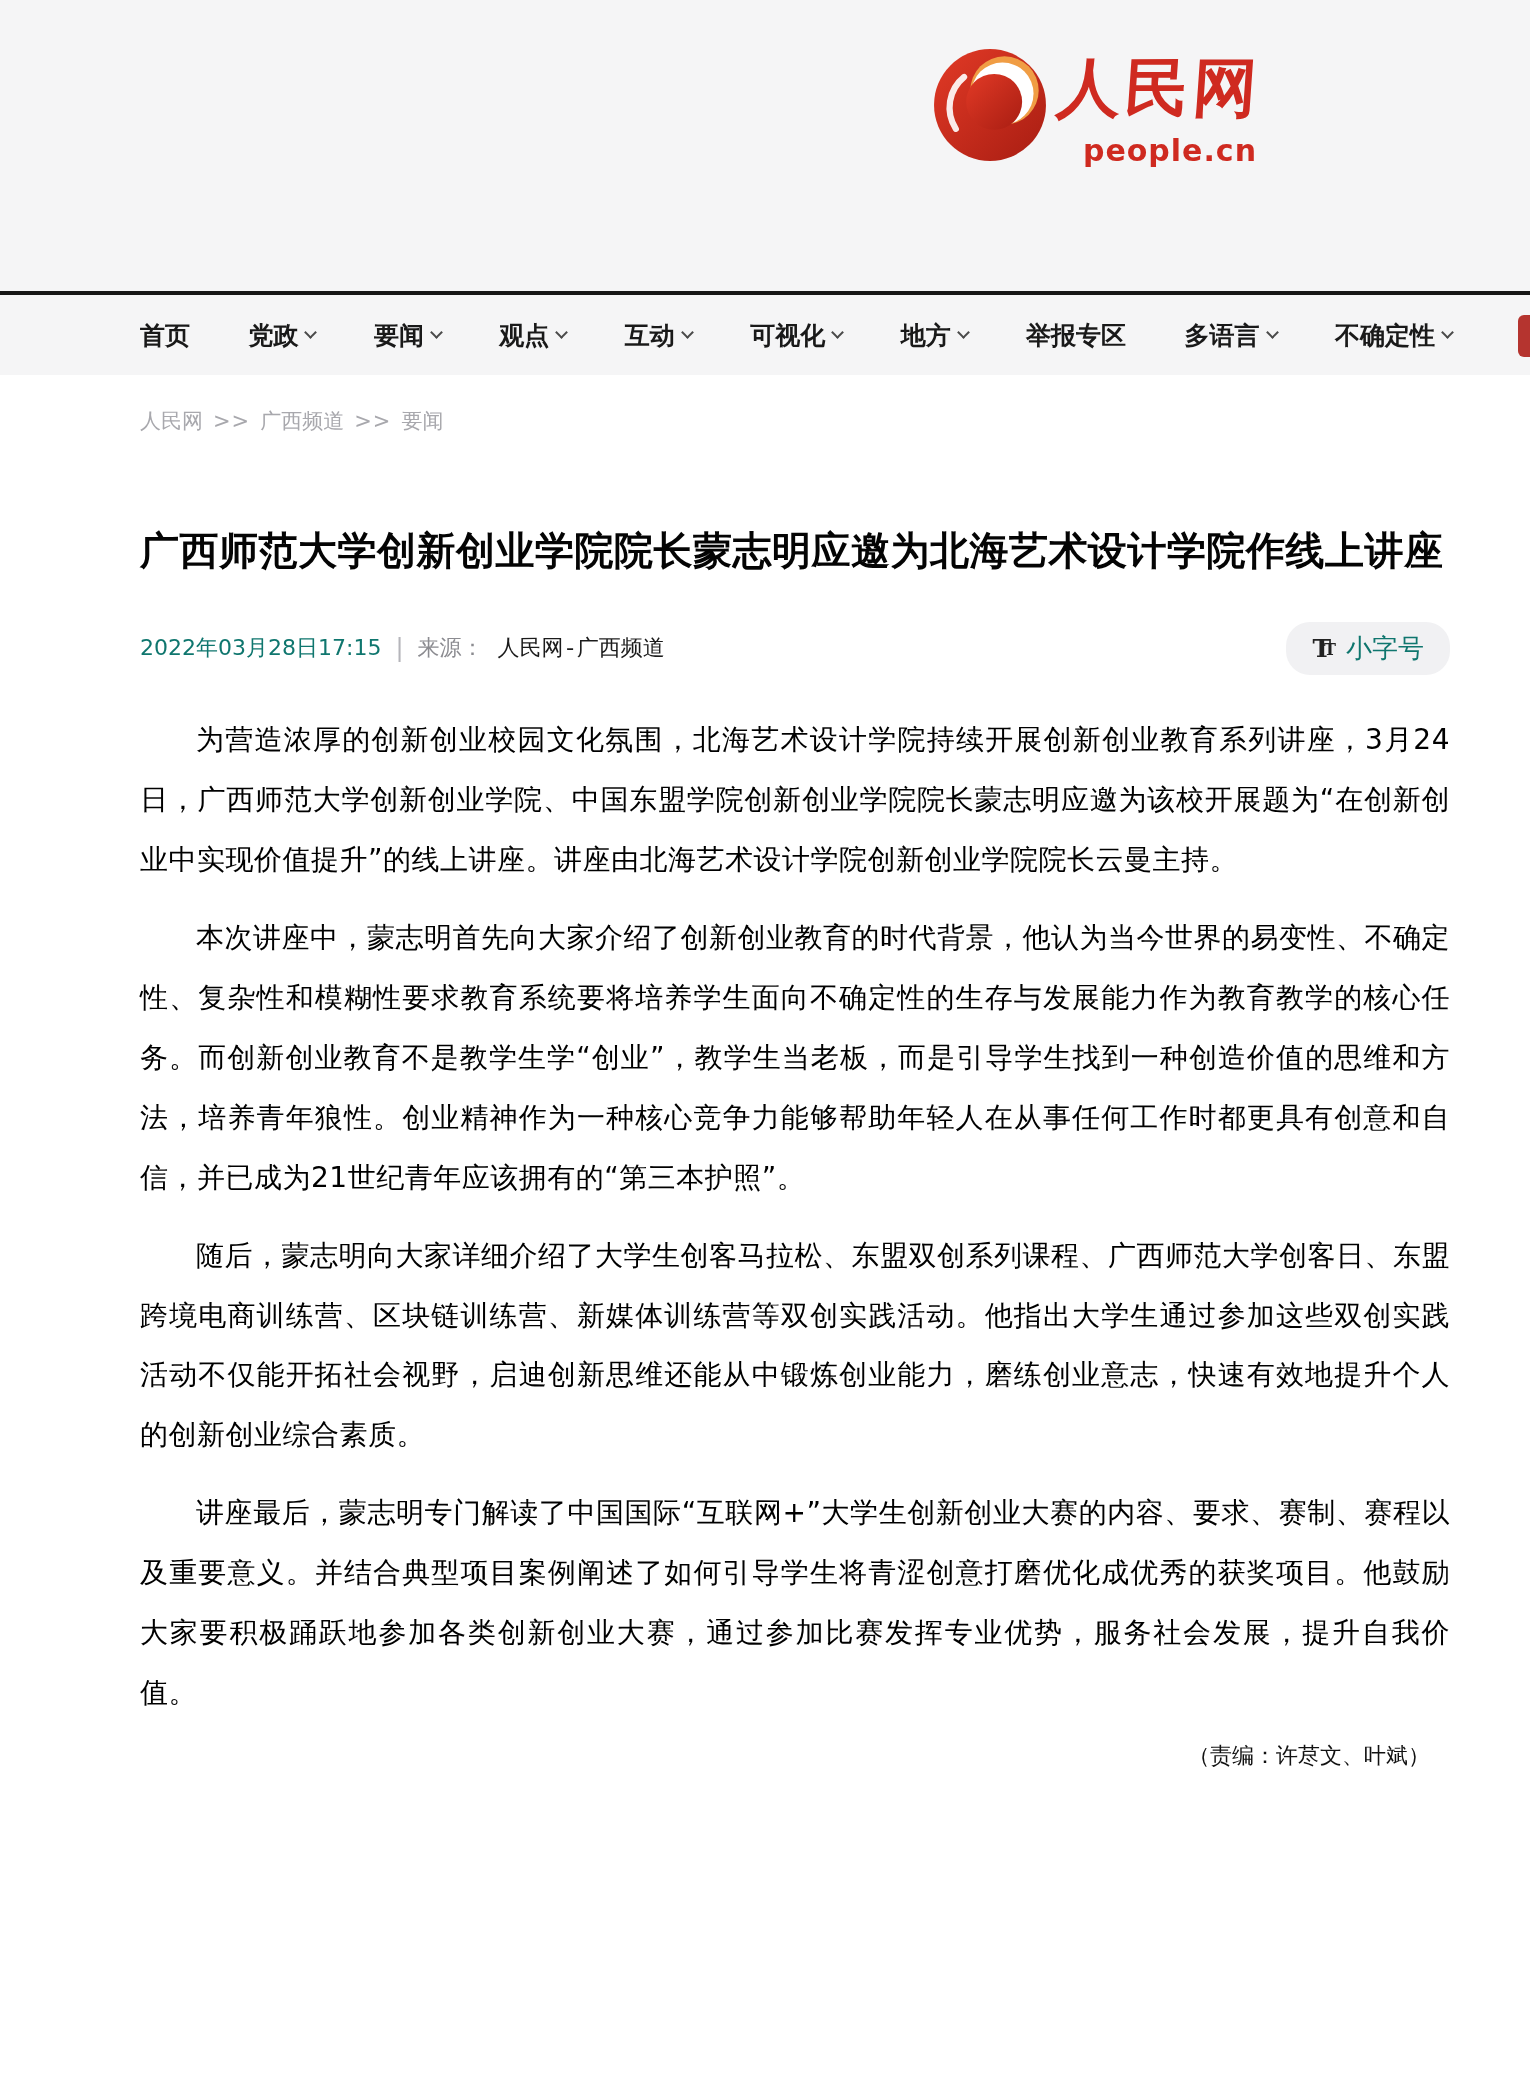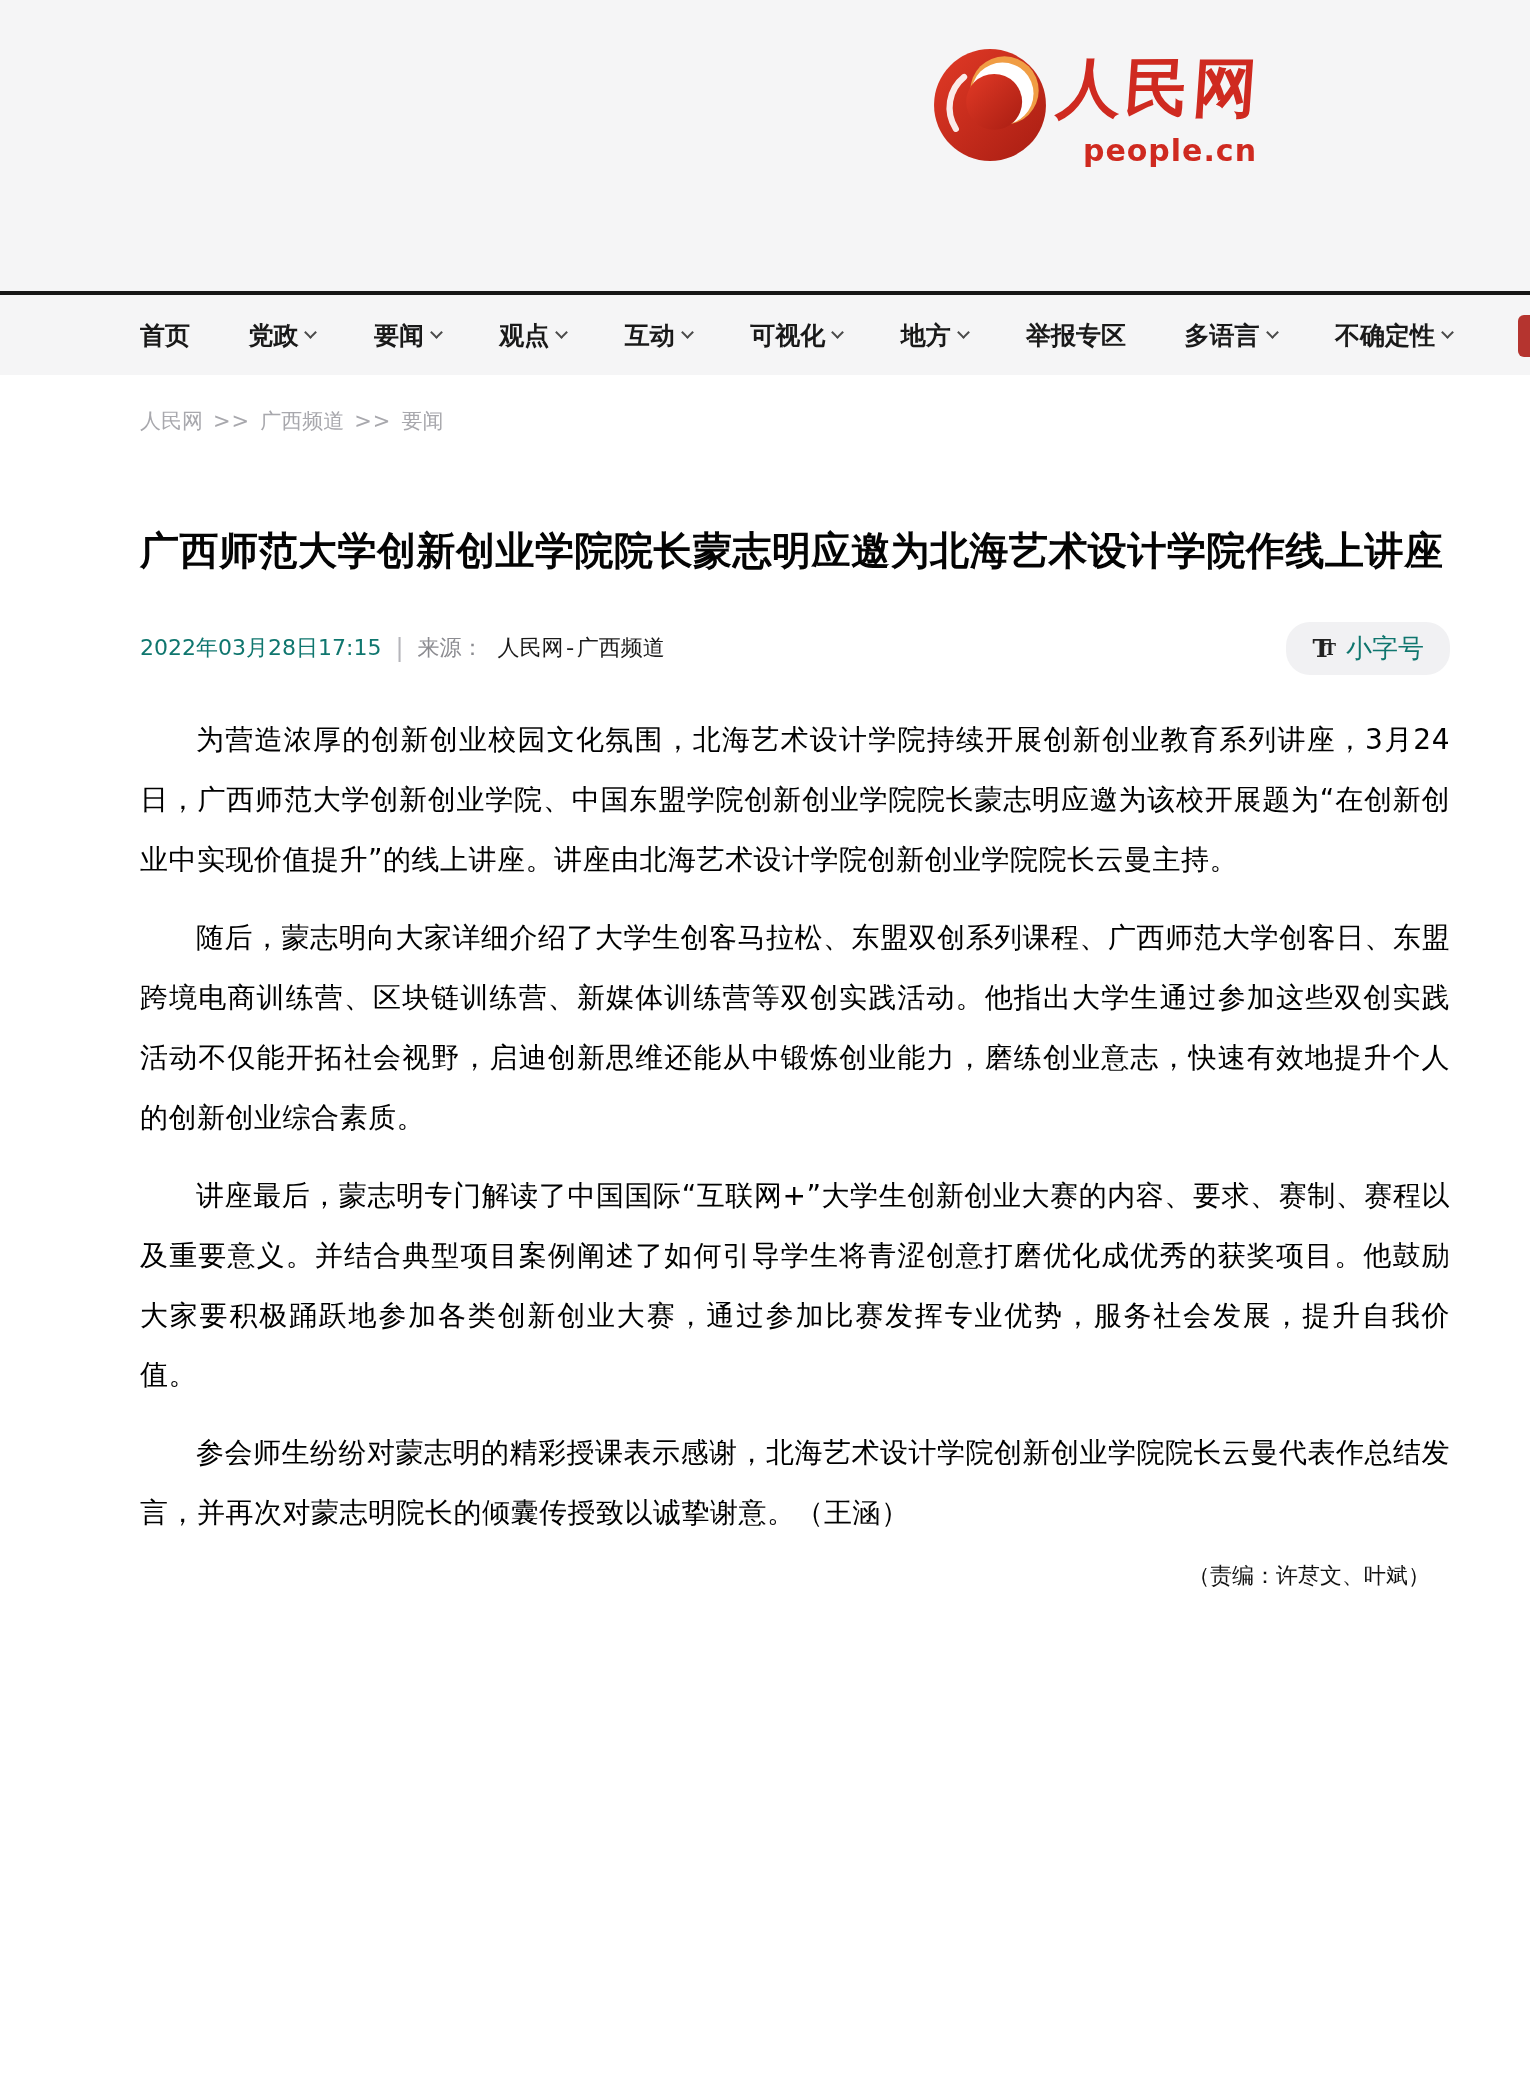--- a/index.html
+++ b/index.html
@@ -140,21 +140,21 @@
         <span style="display:flex;align-items:flex-start;">
           <span class="ft-big">T</span>
           <span class="ft-small">T</span>
         </span>
         <span class="ft-label">小字号</span>
       </div>
     </div>
 
     <div class="article-body">
       <p>为营造浓厚的创新创业校园文化氛围，北海艺术设计学院持续开展创新创业教育系列讲座，3月24日，广西师范大学创新创业学院、中国东盟学院创新创业学院院长蒙志明应邀为该校开展题为“在创新创业中实现价值提升”的线上讲座。讲座由北海艺术设计学院创新创业学院院长云曼主持。</p>
+      <p>本次讲座中，蒙志明首先向大家介绍了创新创业教育的时代背景，他认为当今世界的易变性、不确定性、复杂性和模糊性要求教育系统要将培养学生面向不确定性的生存与发展能力作为教育教学的核心任务。而创新创业教育不是教学生学“创业”，教学生当老板，而是引导学生找到一种创造价值的思维和方法，培养青年狼性。创业精神作为一种核心竞争力能够帮助年轻人在从事任何工作时都更具有创意和自信，并已成为21世纪青年应该拥有的“第三本护照”。</p>
       <p>随后，蒙志明向大家详细介绍了大学生创客马拉松、东盟双创系列课程、广西师范大学创客日、东盟跨境电商训练营、区块链训练营、新媒体训练营等双创实践活动。他指出大学生通过参加这些双创实践活动不仅能开拓社会视野，启迪创新思维还能从中锻炼创业能力，磨练创业意志，快速有效地提升个人的创新创业综合素质。</p>
       <p>讲座最后，蒙志明专门解读了中国国际“互联网+”大学生创新创业大赛的内容、要求、赛制、赛程以及重要意义。并结合典型项目案例阐述了如何引导学生将青涩创意打磨优化成优秀的获奖项目。他鼓励大家要积极踊跃地参加各类创新创业大赛，通过参加比赛发挥专业优势，服务社会发展，提升自我价值。</p>
-      <p>参会师生纷纷对蒙志明的精彩授课表示感谢，北海艺术设计学院创新创业学院院长云曼代表作总结发言，并再次对蒙志明院长的倾囊传授致以诚挚谢意。（王涵）</p>
     </div>
 
     <div class="editors-note">（责编：许荩文、叶斌）</div>
   </div>
 
 </div>
 
 </body></html>

